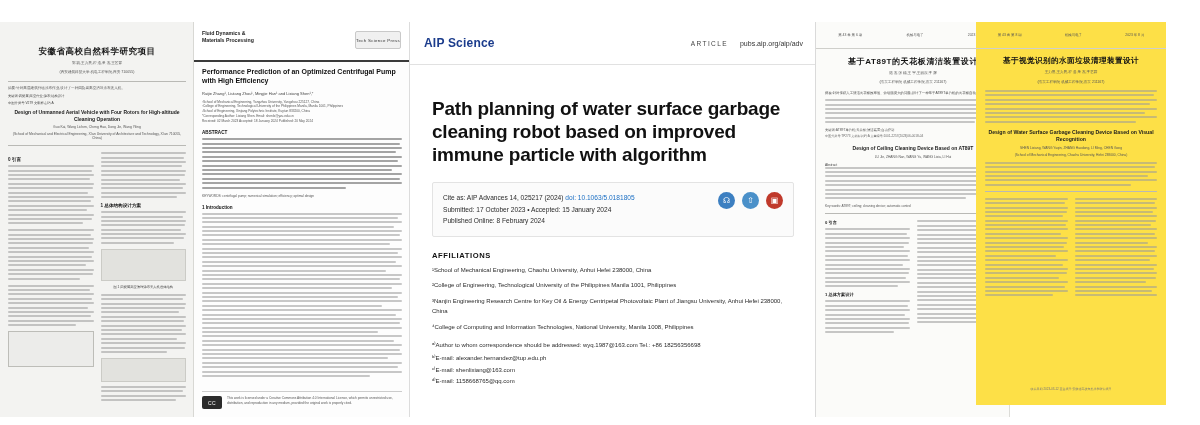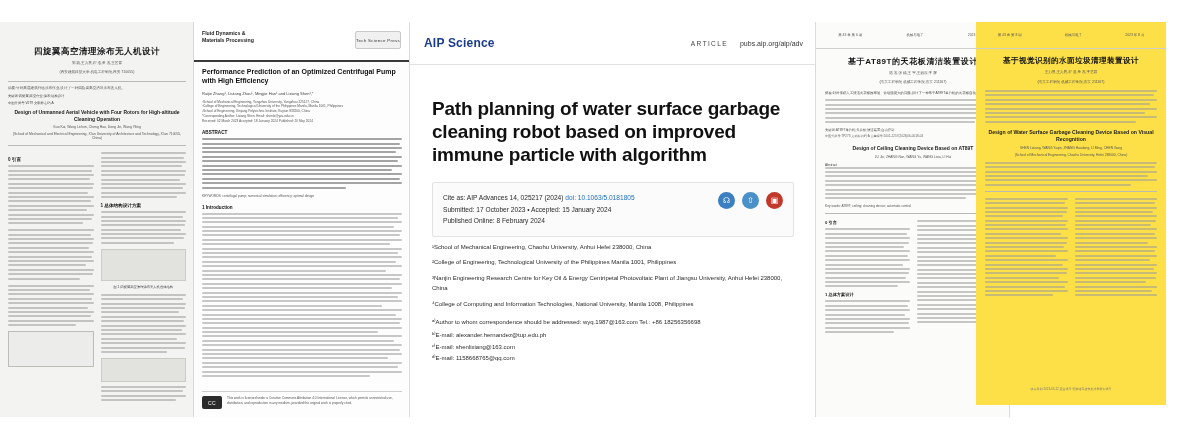--- a/index.html
+++ b/index.html
@@ -198,21 +198,21 @@
 </head>
 <body>
 
 <div class="stage">
 
   <div class="lb-top"></div>
   <div class="lb-bot"></div>
 
   <div class="pane-left">
     <div class="pl-inner">
-      <div class="pl-title">四旋翼高空清理涂布无人机设计</div>
+      <div class="pl-title">安徽省高校自然科学研究项目</div>
       <div class="pl-sub">郭 凯,王力晨,程 浩,董 杰,王艺霖</div>
       <div class="pl-sub">(西安建筑科技大学 机电工程学院,西安 710055)</div>
       <div class="pl-rule"></div>
       <div class="pl-sub" style="text-align:justify">摘要:针对高层建筑外墙涂布作业,设计了一种四旋翼高空清理涂布无人机。</div>
       <div class="pl-kw">关键词:四旋翼;高空作业;涂布;结构设计</div>
       <div class="pl-kw">中图分类号:V279  文献标志码:A</div>
       <div class="pl-en-title">Design of Unmanned Aerial Vehicle with Four Rotors for High-altitude Cleaning Operation</div>
       <div class="pl-en-auth">Guo Kai, Wang Lichen, Cheng Hao, Dong Jie, Wang Yiling</div>
       <div class="pl-en-auth">(School of Mechanical and Electrical Engineering, Xi'an University of Architecture and Technology, Xi'an 710055, China)</div>
       <div class="pl-rule"></div>
@@ -421,20 +421,21 @@
           <div>Published Online: 8 February 2024</div>
         </div>
         <div class="m-cite-icons">
           <div class="icn globe">☊</div>
           <div class="icn share">⇧</div>
           <div class="icn cart">▣</div>
         </div>
       </div>
 
 
+      <div class="m-h">AFFILIATIONS</div>
       <div class="m-aff">¹School of Mechanical Engineering, Chaohu University, Anhui Hefei 238000, China</div>
       <div class="m-aff">²College of Engineering, Technological University of the Philippines Manila 1001, Philippines</div>
       <div class="m-aff">³Nanjin Engineering Research Centre for Key Oil &amp; Energy Centripetal Photovoltaic Plant of Jiangsu University, Anhui Hefei 238000, China</div>
       <div class="m-aff">⁴College of Computing and Information Technologies, National University, Manila 1008, Philippines</div>
 
       <div class="m-note">ᵃ⁾Author to whom correspondence should be addressed: wyq.1987@163.com  Tel.: +86 18256356698</div>
       <div class="m-note" style="margin-top:2px">ᵇ⁾E-mail: alexander.hernandez@tup.edu.ph</div>
       <div class="m-note" style="margin-top:0">ᶜ⁾E-mail: shenlixiang@163.com</div>
       <div class="m-note" style="margin-top:0">ᵈ⁾E-mail: 1158668765@qq.com</div>
 

